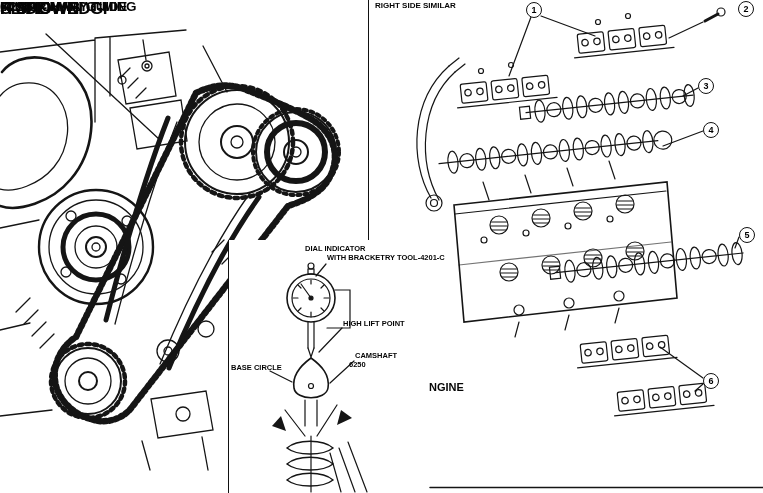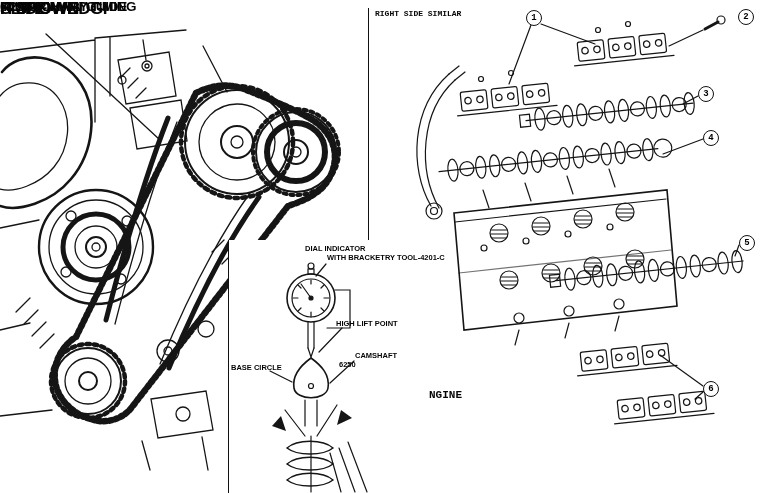--- a/index.html
+++ b/index.html
@@ -21,22 +21,22 @@
     color: #050505;
     line-height: 1.0;
   }
   .lbl-lg { font-size: 13.5px; letter-spacing: -0.3px; }
   .lbl-xl { font-size: 17px; letter-spacing: -0.5px; }
   .lbl-sm { font-size: 7.5px; }
   .lbl-rs { font-size: 8px; }
   .lbl-ng { font-size: 11px; }
   #left-layer { position: absolute; left: 0; top: 0; width: 370px; height: 493px; z-index: 1; }
   #right-page {
-    position: absolute; left: 368px; top: 8px; width: 395px; height: 427px;
-    background: #fff; border-left: 1.5px solid #111; z-index: 2; font-family: Liberation Mono, monospace;
+    position: absolute; left: 368px; top: 0; width: 395px; height: 427px;
+    background: #fff; border-left: 1.5px solid #111; z-index: 2;
   }
   #dial-inset {
     position: absolute; left: 228px; top: 240px; width: 201px; height: 253px;
     background: #fff; border-left: 1.5px solid #111; z-index: 3; padding-left: 20px;
   }
   .callout {
     position: absolute; width: 16px; height: 16px;
     border: 1.3px solid #111; border-radius: 50%;
     background: #fff; font-size: 9px; font-weight: bold;
     display: flex; align-items: center; justify-content: center;
@@ -336,19 +336,19 @@
           <path d="M58,224 c10,-9 36,-9 46,0 c-10,8 -36,8 -46,0 Z" stroke-width="1.4"></path>
           <path d="M58,240 c10,-9 36,-9 46,0 c-10,8 -36,8 -46,0 Z" stroke-width="1.4"></path>
           <line x1="82" y1="196" x2="82" y2="252"></line>
           <path d="M110,208 L126,252 M119,202 L138,252 M101,213 L112,252"></path>
         </g>
       </g>
     </svg>
 
     <div class="lbl lbl-sm" style="left:76px; top:5px;">DIAL INDICATOR</div>
     <div class="lbl lbl-sm" style="left:76px; top:14px;margin-left:22px;">WITH BRACKETRY TOOL-4201-C</div>
-    <div class="lbl lbl-sm" style="left:107px; top:80px;">HIGH LIFT POINT</div>
+    <div class="lbl lbl-sm" style="left:114px; top:80px;">HIGH LIFT POINT</div>
     <div class="lbl lbl-sm" style="left:126px; top:112px;">CAMSHAFT</div>
-    <div class="lbl lbl-sm" style="left:110px; top:121px;">6250</div>
+    <div class="lbl lbl-sm" style="left:120px; top:121px;">6250</div>
     <div class="lbl lbl-sm" style="left:2px; top:124px;">BASE CIRCLE</div>
   </div>
 
 </div>
 
 </body></html>

